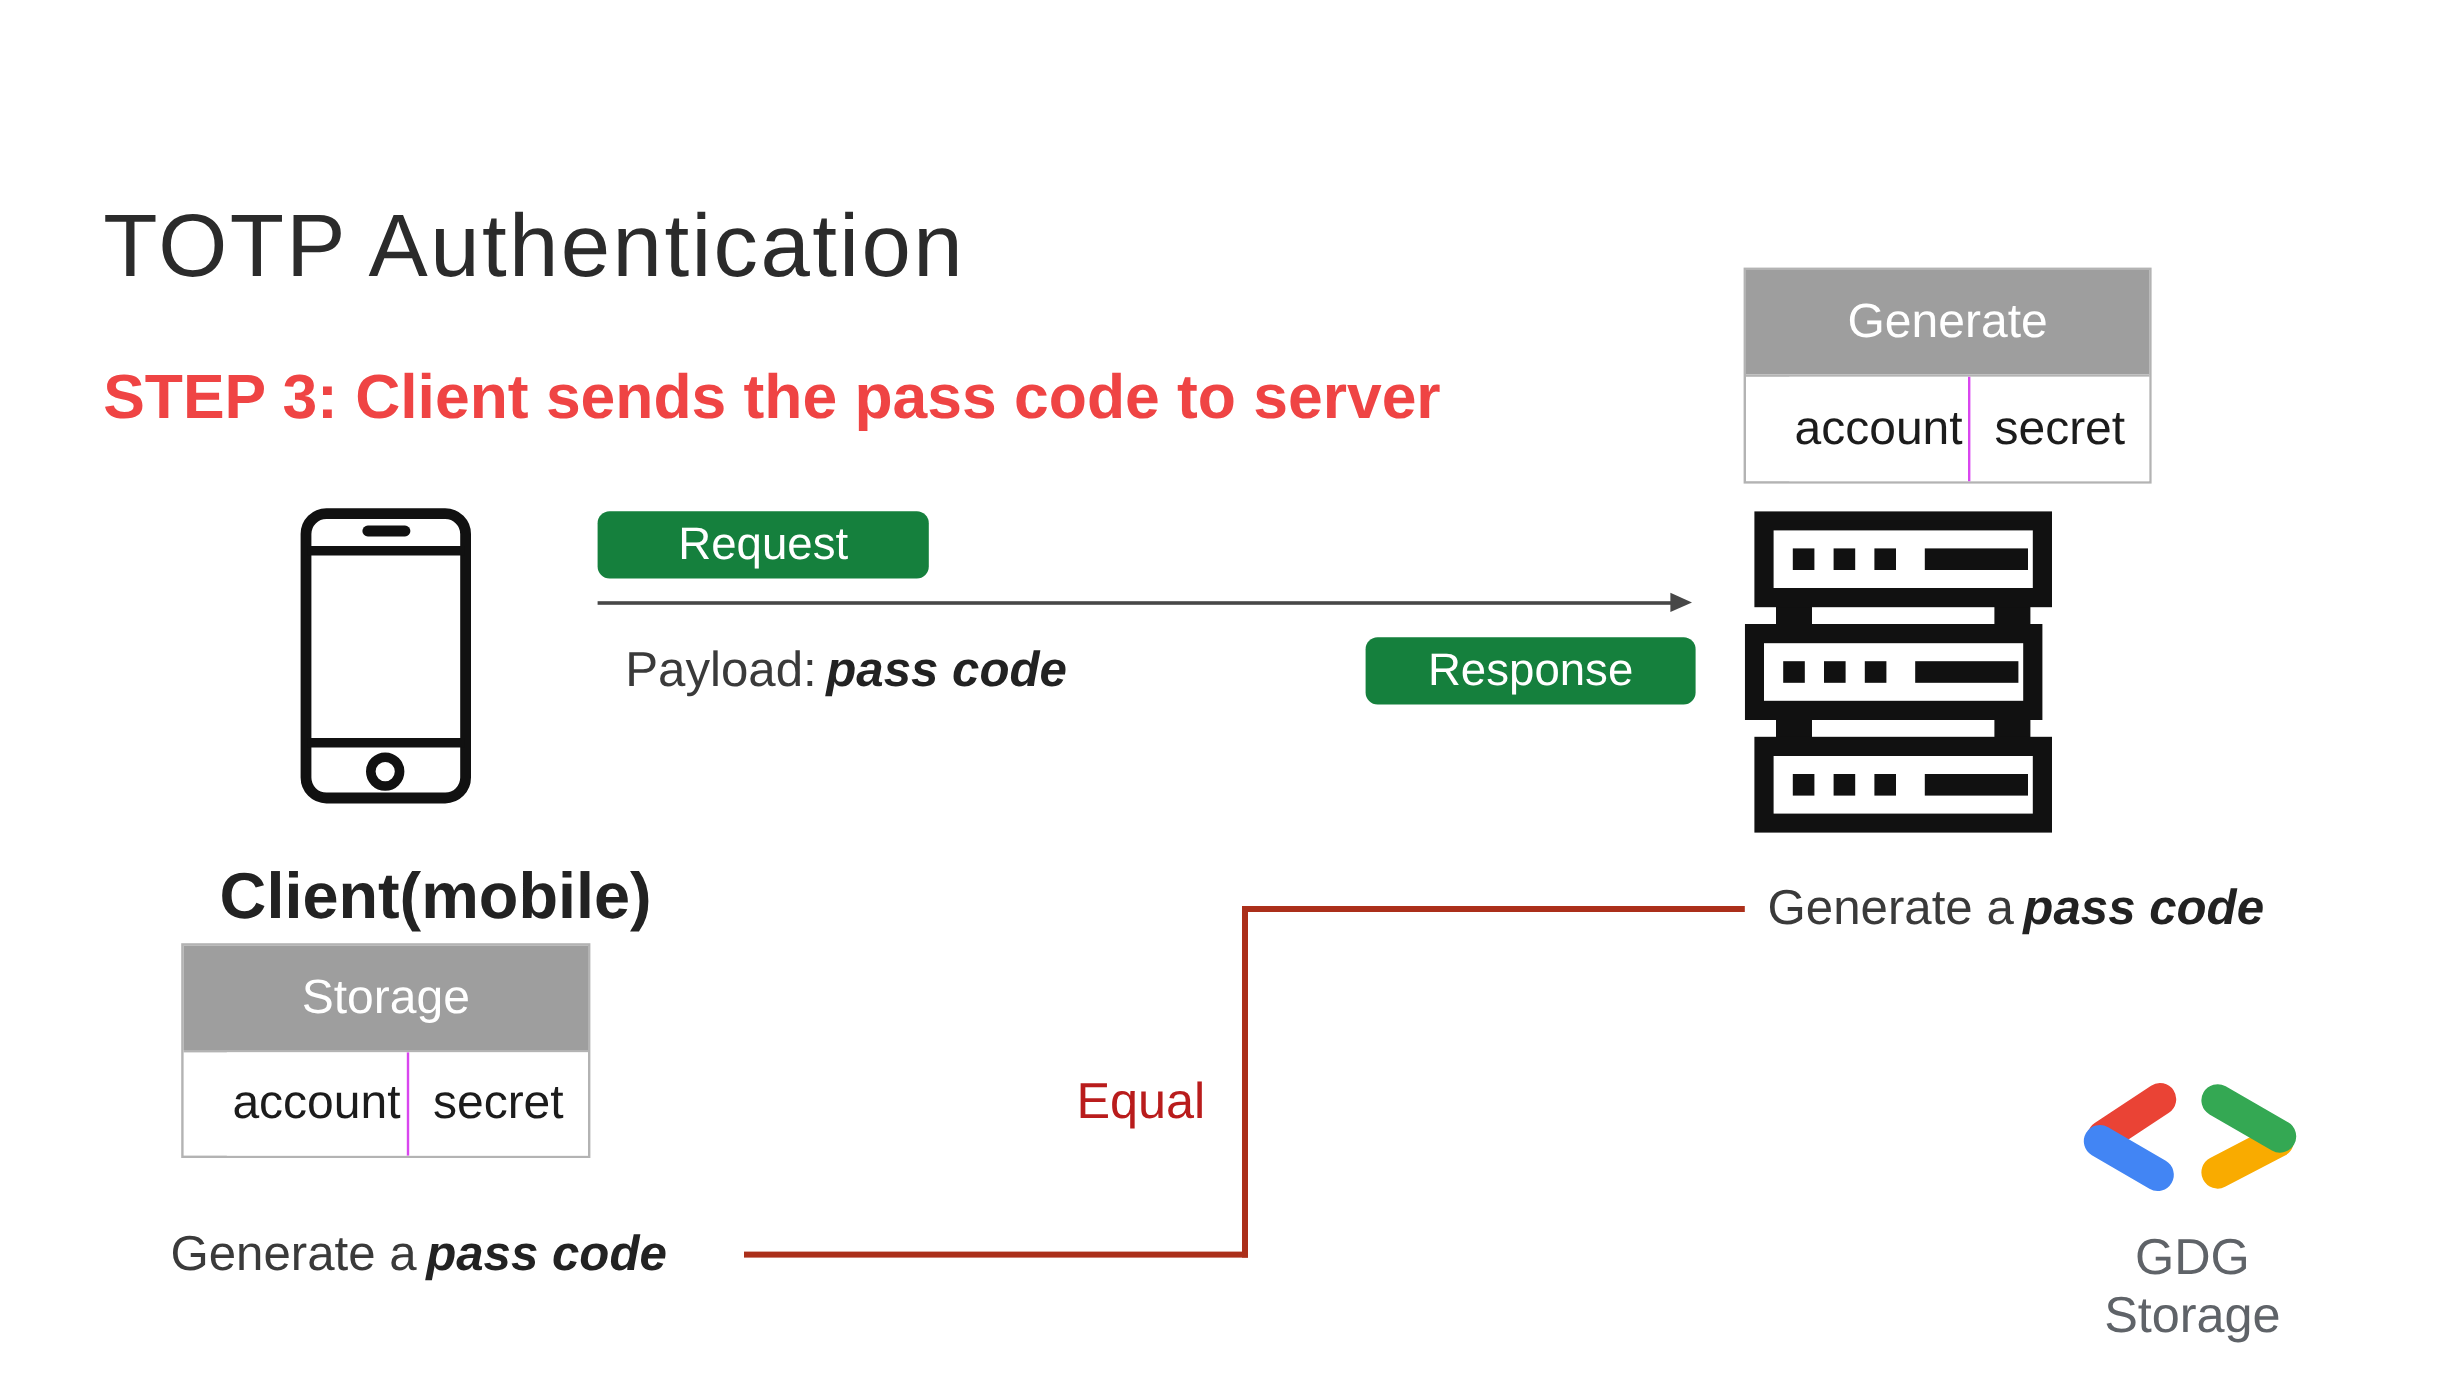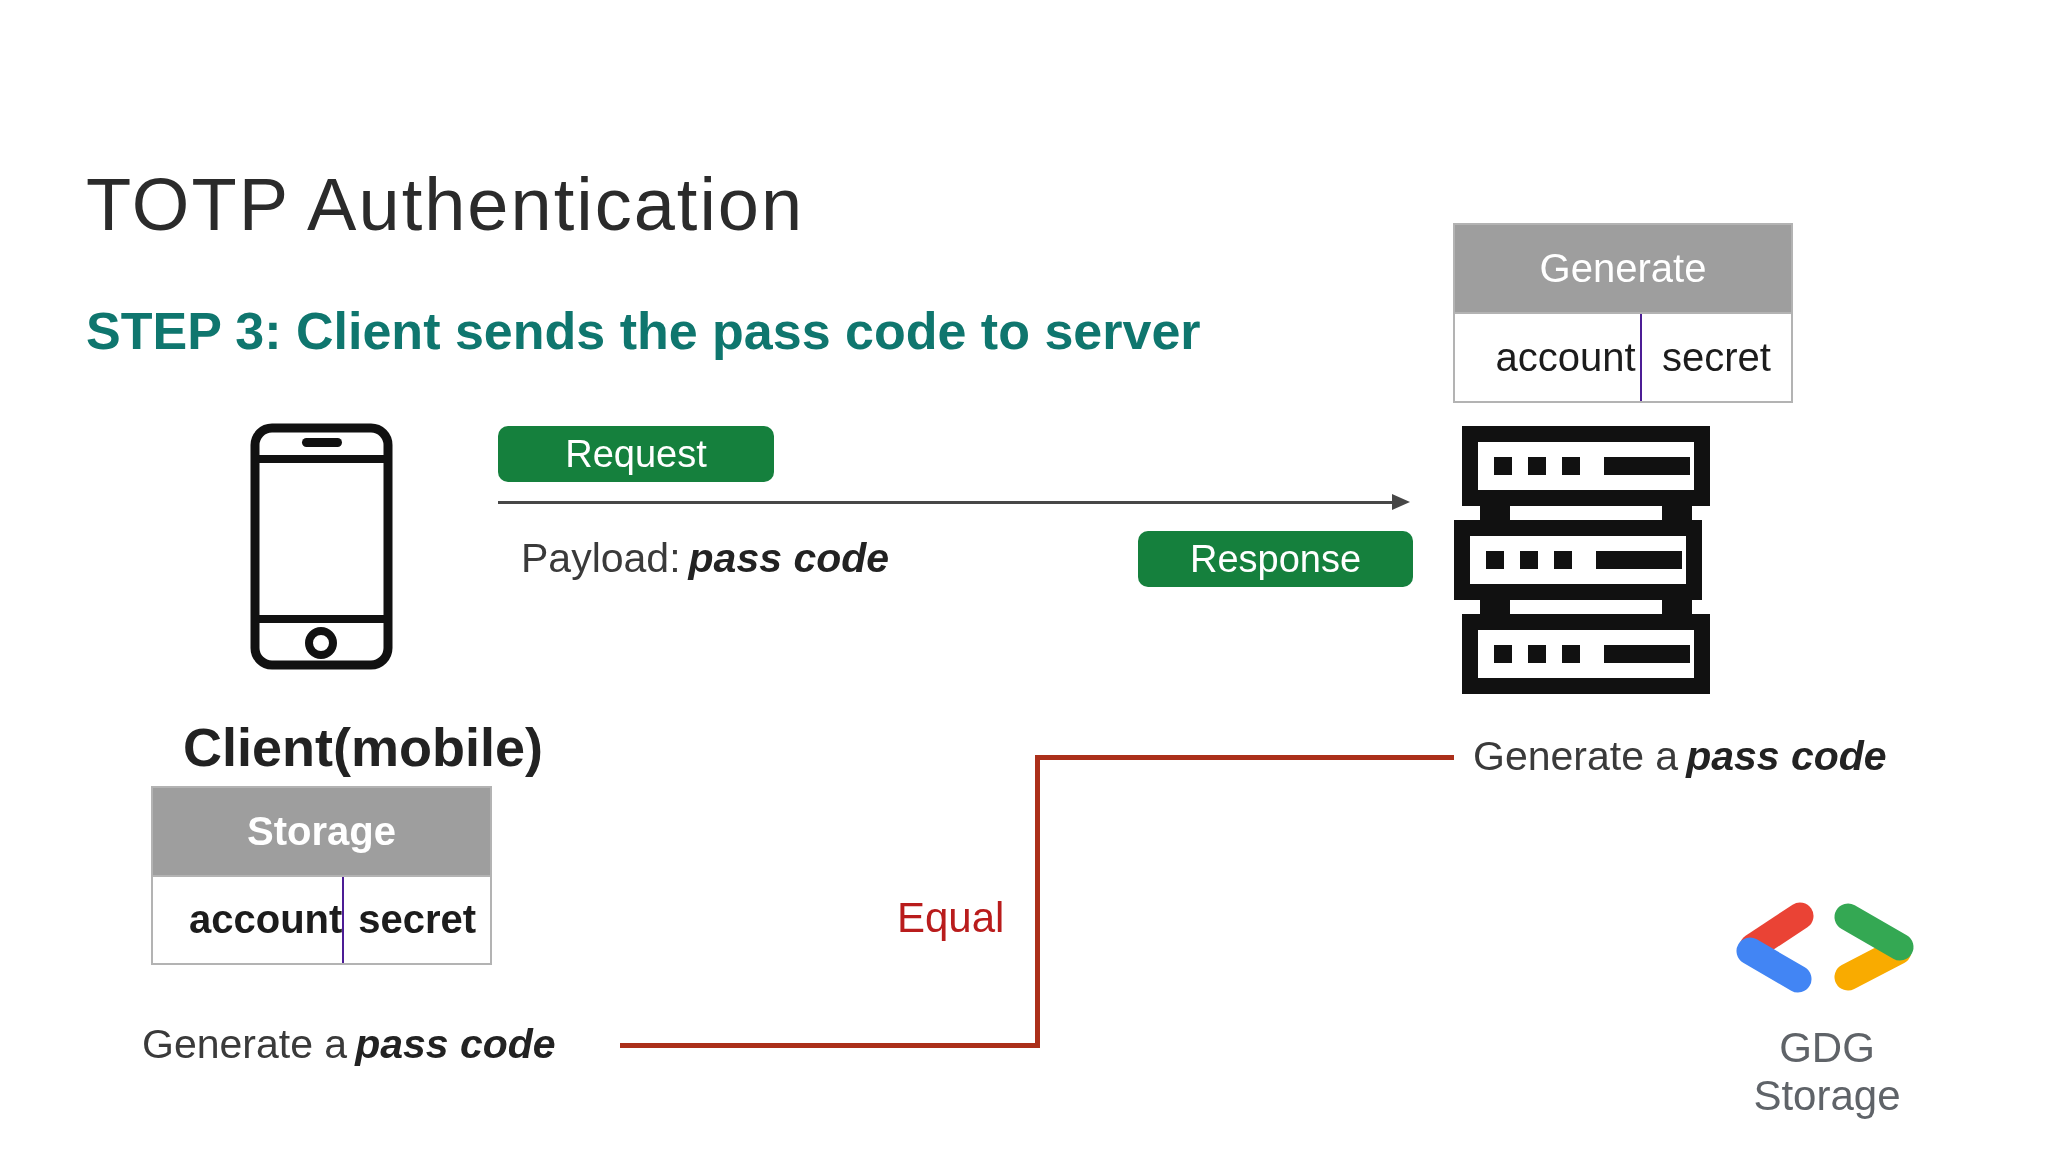--- a/index.html
+++ b/index.html
@@ -1,30 +1,30 @@
 <!DOCTYPE html>
 <html><head>
 <meta charset="utf-8">
 <style>
   html,body{margin:0;padding:0;background:#fff;}
   body{width:2048px;height:1152px;overflow:hidden;font-family:"Liberation Sans",sans-serif;}
   .slide{position:relative;width:2048px;height:1152px;background:#ffffff;}
   .abs{position:absolute;}
 
   .title{left:86px;top:168px;font-size:74px;font-weight:300;color:#2b2b2b;letter-spacing:2px;line-height:1;}
-  .step-heading{left:86px;top:302px;font-size:52px;font-weight:700;color:#0f766e;line-height:1.15;}
+  .step-heading{left:86px;top:302px;font-size:52px;font-weight:700;color:#ef4444;line-height:1.15;}
 
   
   .db-table{border:2px solid #b3b3b3;box-sizing:border-box;display:flex;flex-direction:column;background:#fff;}
   .db-header{background:#9e9e9e;color:#ffffff;font-size:40px;display:flex;align-items:center;justify-content:center;flex:1;}
   .db-row{display:flex;flex:1;border-top:2px solid #b3b3b3;padding-left:36px;}
   .db-cell{flex:1;display:flex;align-items:center;justify-content:center;font-size:40px;color:#1c1c1c;background:#fff;}
-  .db-cell + .db-cell{border-left:2px solid #4c1d95;}
+  .db-cell + .db-cell{border-left:2px solid #d946ef;}
   #session-table{left:1453px;top:223px;width:340px;height:180px;}
-  #storage-table{left:151px;top:786px;width:341px;height:179px;font-weight:bold;}
+  #storage-table{left:151px;top:786px;width:341px;height:179px;}
 
   
   .pill{background:#15803d;color:#ffffff;border-radius:10px;display:flex;align-items:center;justify-content:center;font-size:38px;}
   #request-pill{left:498px;top:426px;width:276px;height:56px;}
   #response-pill{left:1138px;top:531px;width:275px;height:56px;}
 
   .post-line{left:800px;top:427px;height:56px;display:flex;align-items:center;font-size:42px;color:#3b3b3b;}
   .post-line .method{margin-right:22px;}
   .payload-line{left:521px;top:536px;font-size:41px;color:#3a3a3a;line-height:1.1;}
   .em-bold{font-weight:700;font-style:italic;color:#222;}

